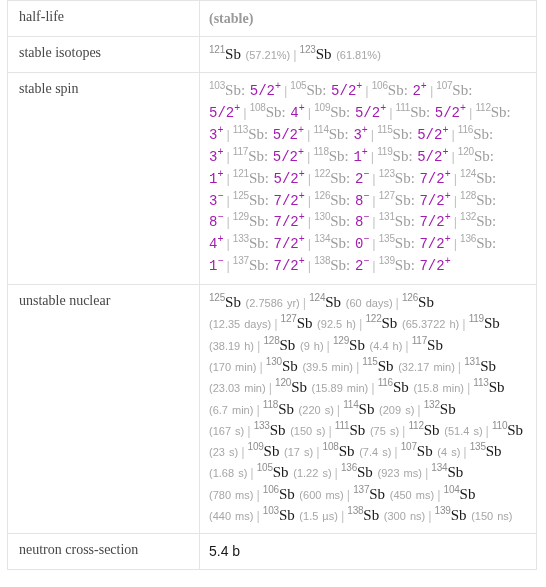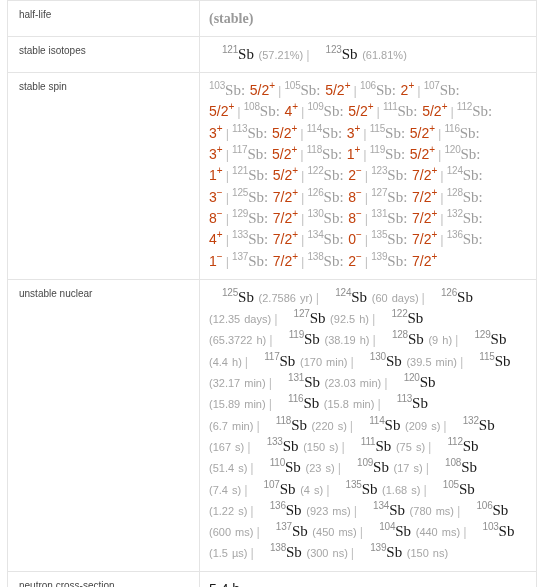--- a/index.html
+++ b/index.html
@@ -24,22 +24,22 @@
     border-bottom: 1px solid #e4e4e4;
   }
   .props-table td {
     border: 1px solid #e4e4e4;
     padding: 0;
     vertical-align: top;
   }
   td.label-cell {
     width: 180px;
     padding: 7px 0 7px 11px;
-    font-family: Liberation Sans, sans-serif;
-    font-size: 10px;
+    font-family: Liberation Serif, serif;
+    font-size: 14px;
     color: #474747;
     line-height: 1.35;
     white-space: nowrap;
   }
   td.value-cell {
     padding: 7px 8px 7px 9px;
     font-size: 14.5px;
     color: #202020;
     line-height: 1.42;
   }
@@ -48,21 +48,20 @@
     color: #9a9a9a;
     font-size: 14px;
     font-weight: bold;
   }
   
   .iso {
     font-family: "Liberation Serif", serif;
     color: #1a1a1a;
     font-size: 15px;
     white-space: nowrap;
-    margin-left: 13px;
   }
   .iso sup {
     font-size: 10px;
     vertical-align: super;
     line-height: 0;
     color: #8e8e8e;
     font-family: "Liberation Sans", sans-serif;
     letter-spacing: -0.2px;
   }
   .iso-gray {
@@ -79,22 +78,22 @@
     font-family: "Liberation Sans", sans-serif;
     letter-spacing: -0.2px;
   }
   .paren {
     font-family: "Liberation Sans", sans-serif;
     color: #a6a6a6;
     font-size: 11px;
     white-space: nowrap;
   }
   .spinval {
-    font-family: Liberation Sans, sans-serif;
-    color: #c2410c;
+    font-family: Liberation Mono, monospace;
+    color: #a21caf;
     font-size: 14px;
     white-space: nowrap;
   }
   .spinval sup {
     font-size: 10px;
     vertical-align: super;
     line-height: 0;
   }
   .sep {
     color: #c4c4c4;

